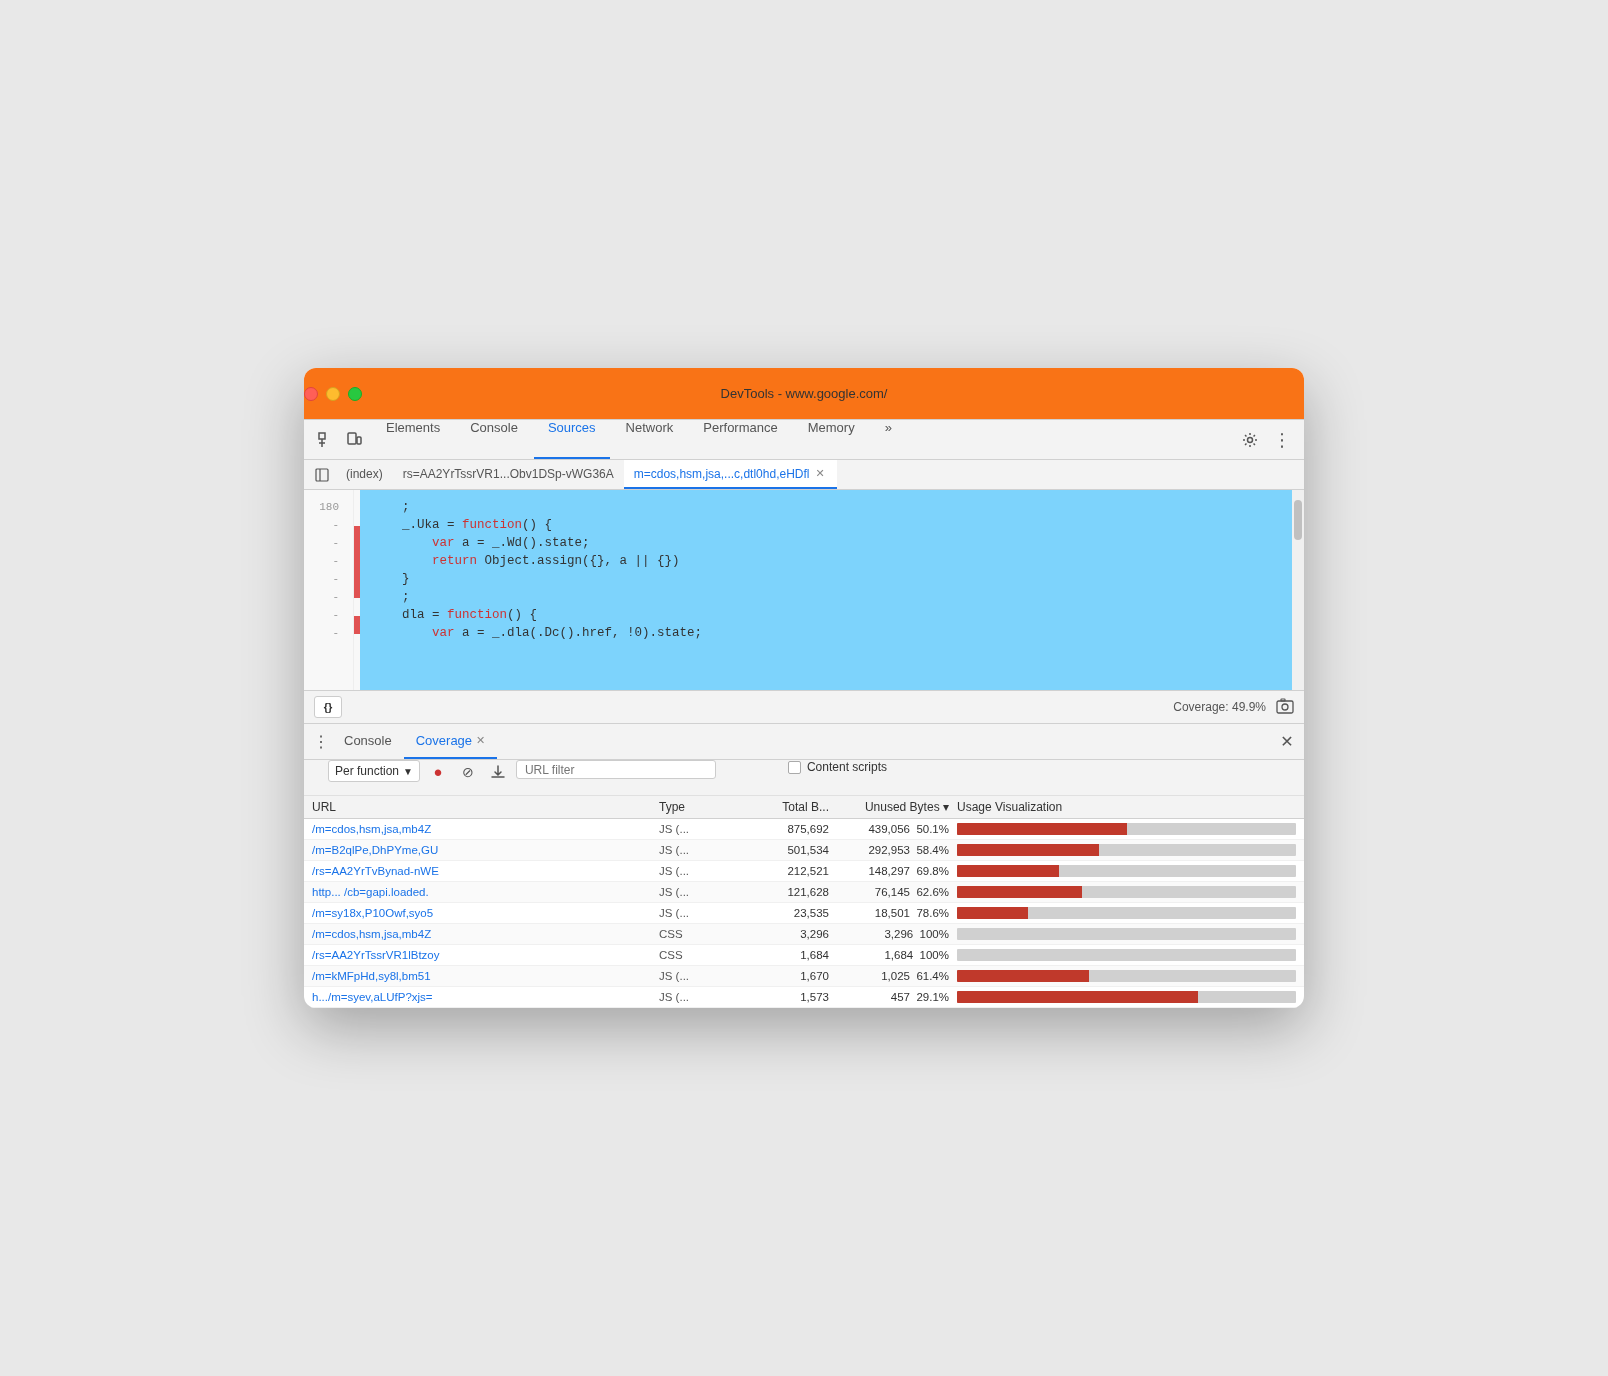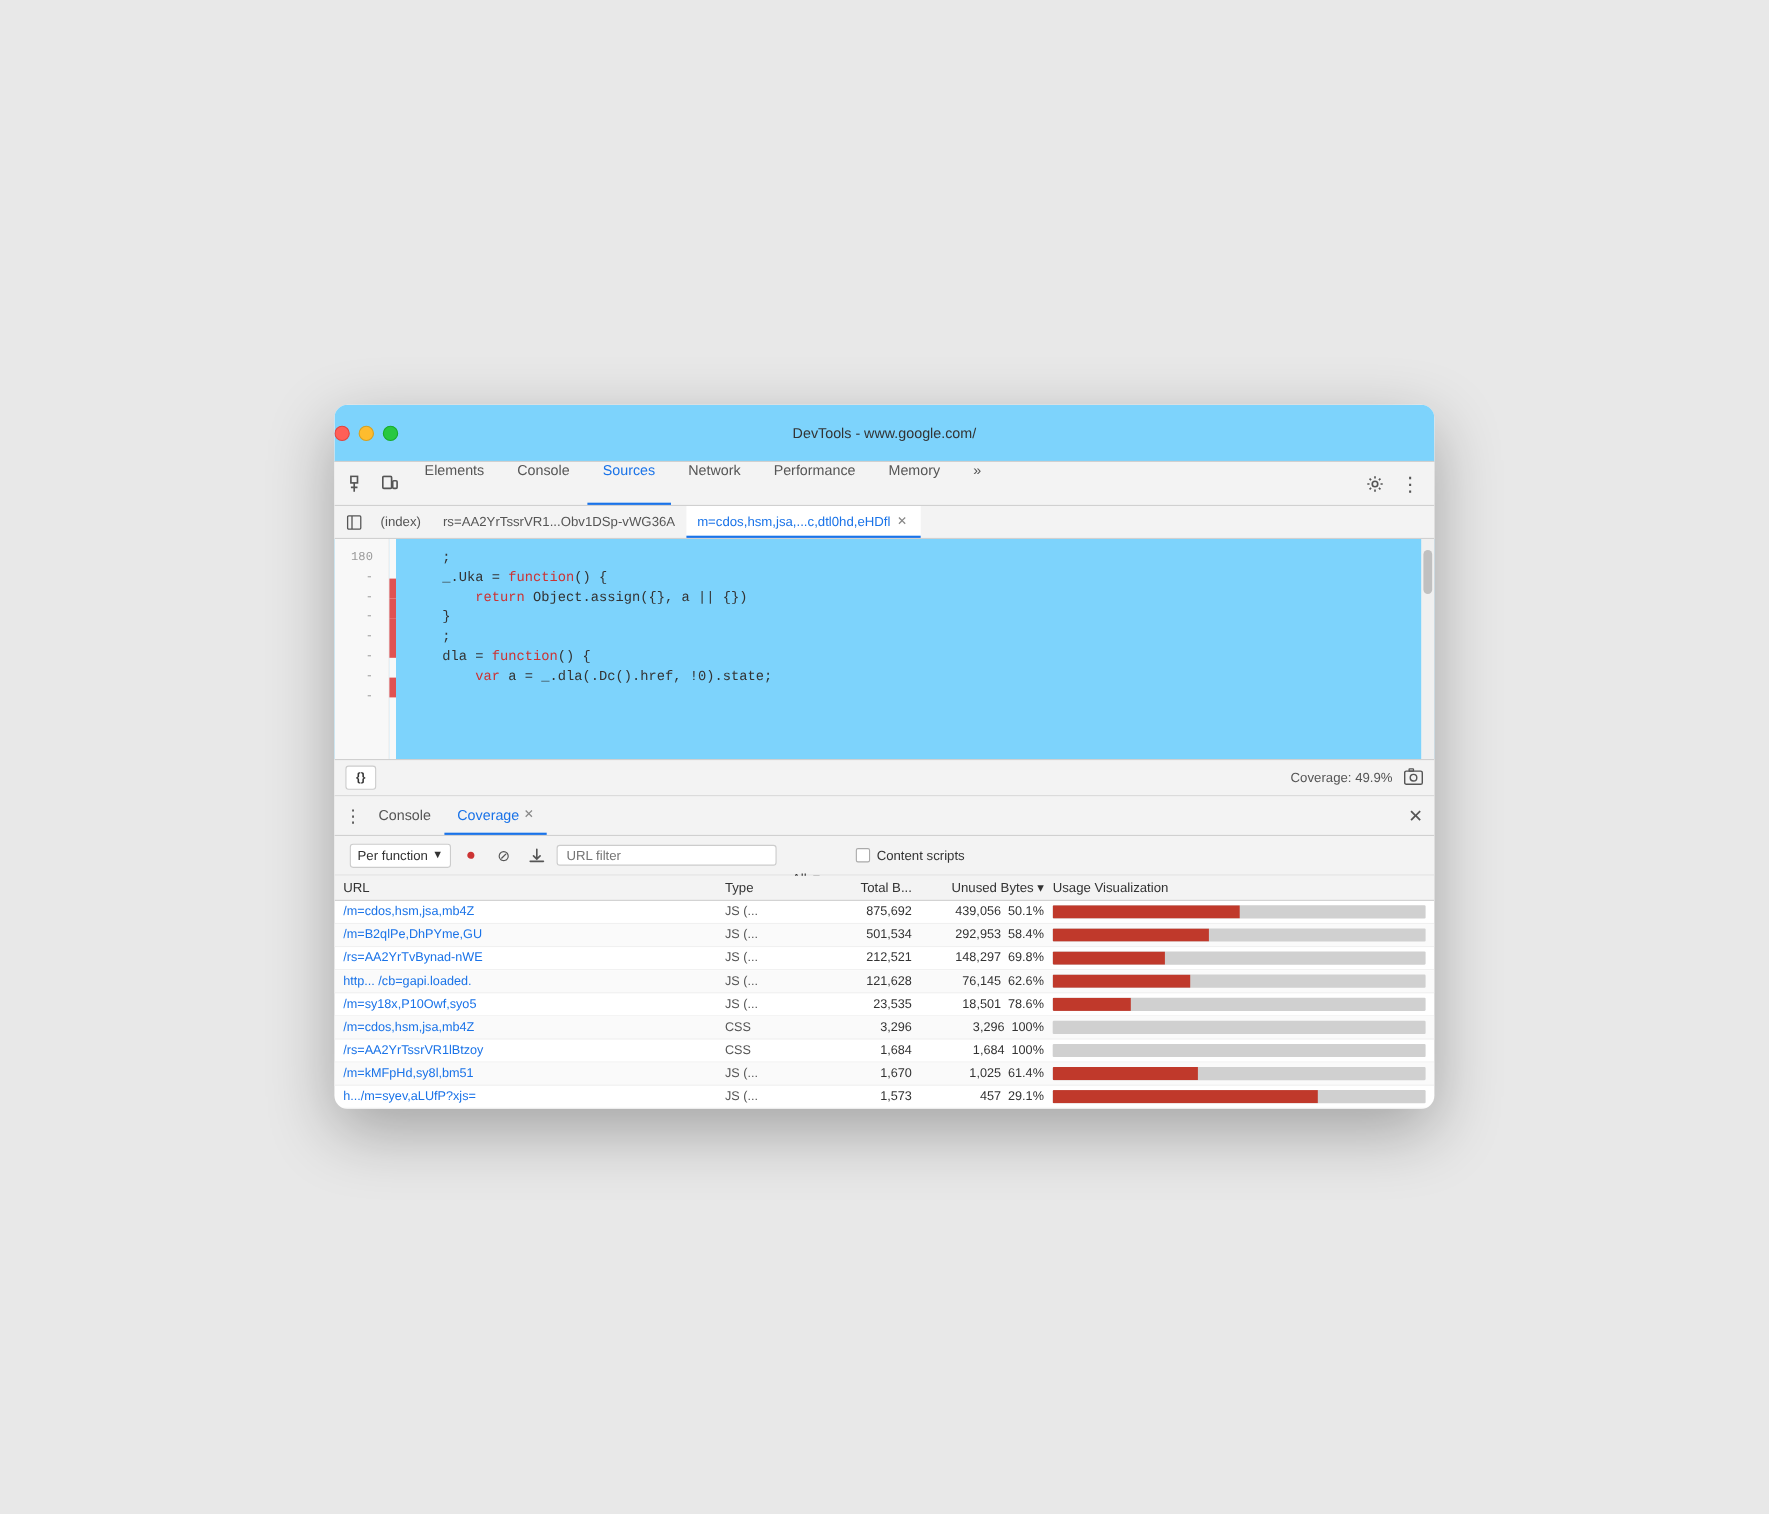--- a/index.html
+++ b/index.html
@@ -16,21 +16,21 @@
       width: 1000px;
       background: #ffffff;
       border-radius: 12px;
       box-shadow: 0 20px 60px rgba(0,0,0,0.3);
       overflow: hidden;
       display: flex;
       flex-direction: column;
     }
     
     .title-bar {
-      background: #7dd3fc;
+      background: #f97316;
       height: 52px;
       display: flex;
       align-items: center;
       padding: 0 0;
       border-bottom: 1px solid #d0d0d0;
       position: relative;
     }
     .traffic-lights {
       display: flex;
       gap: 8px;
@@ -298,22 +298,22 @@
       justify-content: center;
       cursor: pointer;
       color: #555;
       font-size: 16px;
     }
     
     .coverage-toolbar {
       background: #f3f3f3;
       border-bottom: 1px solid #e0e0e0;
       display: flex;
-      align-items: center;
-      padding: 0 14px;
+      align-items: flex-start;
+      padding: 0 24px;
       height: 36px;
       gap: 6px;
     }
     .per-function-btn {
       display: flex;
       align-items: center;
       gap: 4px;
       font-size: 12px;
       color: #333;
       cursor: pointer;
@@ -565,20 +565,21 @@
       <span class="coverage-marker uncovered"></span>
       <span class="coverage-marker uncovered"></span>
       <span class="coverage-marker uncovered"></span>
       <span class="coverage-marker uncovered"></span>
       <span class="coverage-marker covered"></span>
       <span class="coverage-marker uncovered"></span>
     </div>
     <div class="code-content">
       <div class="code-line"><span class="kw-black">    ;</span></div>
       <div class="code-line"><span class="kw-black">    _.Uka = </span><span class="kw-red">function</span><span class="kw-black">() {</span></div>
+      <div class="code-line"><span class="kw-black">        </span><span class="kw-red">var</span><span class="kw-black"> a = _.Wd().state;</span></div>
       <div class="code-line"><span class="kw-black">        </span><span class="kw-red">return</span><span class="kw-black"> Object.assign({}, a || {})</span></div>
       <div class="code-line"><span class="kw-black">    }</span></div>
       <div class="code-line"><span class="kw-black">    ;</span></div>
       <div class="code-line"><span class="kw-black">    dla = </span><span class="kw-red">function</span><span class="kw-black">() {</span></div>
       <div class="code-line"><span class="kw-black">        </span><span class="kw-red">var</span><span class="kw-black"> a = _.dla(.Dc().href, !0).state;</span></div>
     </div>
     <div class="code-scroll">
       <div class="scroll-thumb"></div>
     </div>
   </div>

